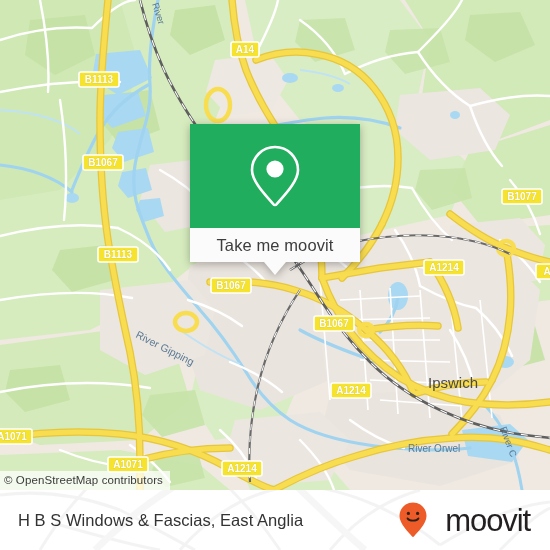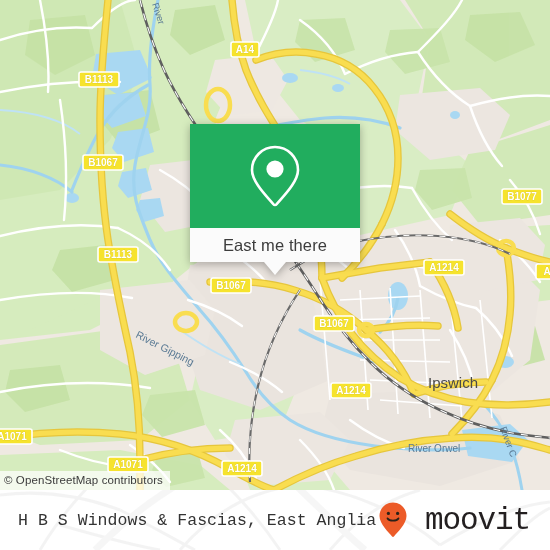--- a/index.html
+++ b/index.html
@@ -52,21 +52,21 @@
     width:0;height:0;
     border-left:11px solid transparent;
     border-right:11px solid transparent;
     border-top:13px solid #fbfbfb;
   }
   .pin-svg{display:block;}
 
   
   .footer{
     position:absolute;left:0;top:490px;width:550px;height:60px;
-    background:#ffffff;overflow:hidden;font-family:Liberation Mono, monospace;
+    background:#ffffff;overflow:hidden;
   }
   .footer-wm{
     position:absolute;left:0;top:-200px;width:550px;height:260px;
     opacity:0.32;
   }
   .footer-inner{
     position:absolute;left:0;top:0;width:550px;height:60px;
     display:flex;align-items:center;justify-content:space-between;
     padding:0 20px 0 18px;box-sizing:border-box;
   }
@@ -363,21 +363,21 @@
     <div class="attrib">© OpenStreetMap contributors</div>
 
     <div class="callout">
       <div class="callout-top">
         <svg class="pin-svg" width="56" height="66" viewBox="0 0 56 66" xmlns="http://www.w3.org/2000/svg">
           <path d="M28 4 C15.3 4 5 14.3 5 27 C5 39 20 53.5 26.4 61.3 C27.2 62.3 28.8 62.3 29.6 61.3 C36 53.5 51 39 51 27 C51 14.3 40.7 4 28 4 Z" fill="none" stroke="#ffffff" stroke-width="2.6"></path>
           <circle cx="28" cy="26" r="8.6" fill="#ffffff"></circle>
         </svg>
       </div>
       <div class="callout-bottom">
-        <span class="callout-label">East me there</span>
+        <span class="callout-label">Take me moovit</span>
         <span class="callout-tip"></span>
       </div>
     </div>
   </div>
 
   <div class="footer">
     <svg class="footer-wm" viewBox="0 0 550 260" xmlns="http://www.w3.org/2000/svg">
       <g fill="none" stroke="#dcdcdc" stroke-width="3">
         <path d="M40,260 C70,210 110,170 160,140"></path>
         <path d="M160,140 C210,175 250,215 280,260"></path>

